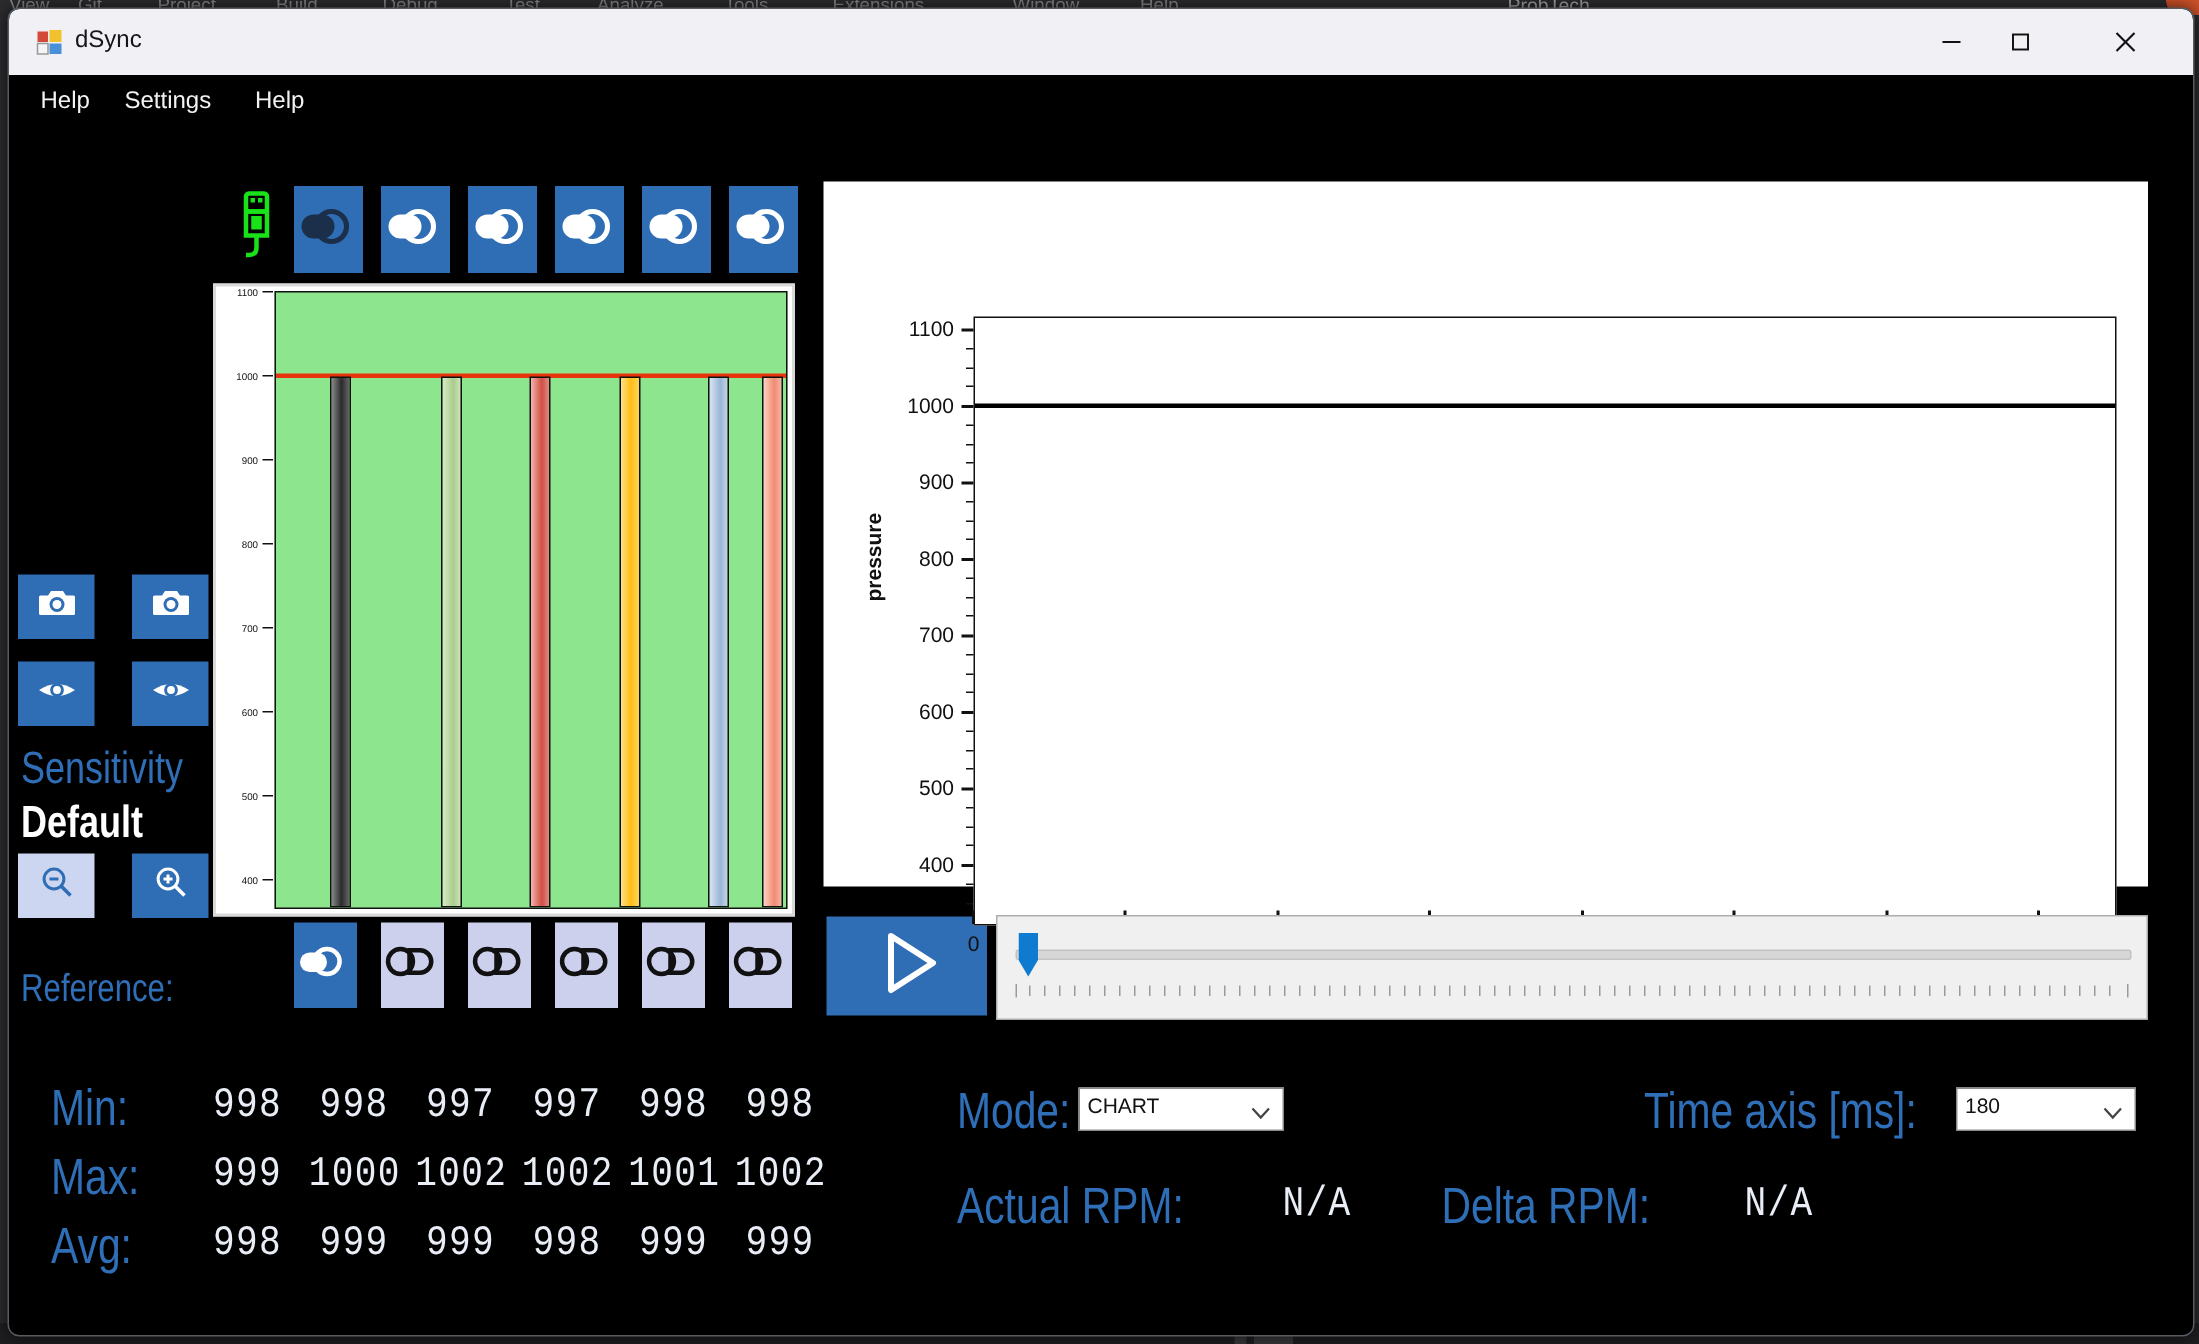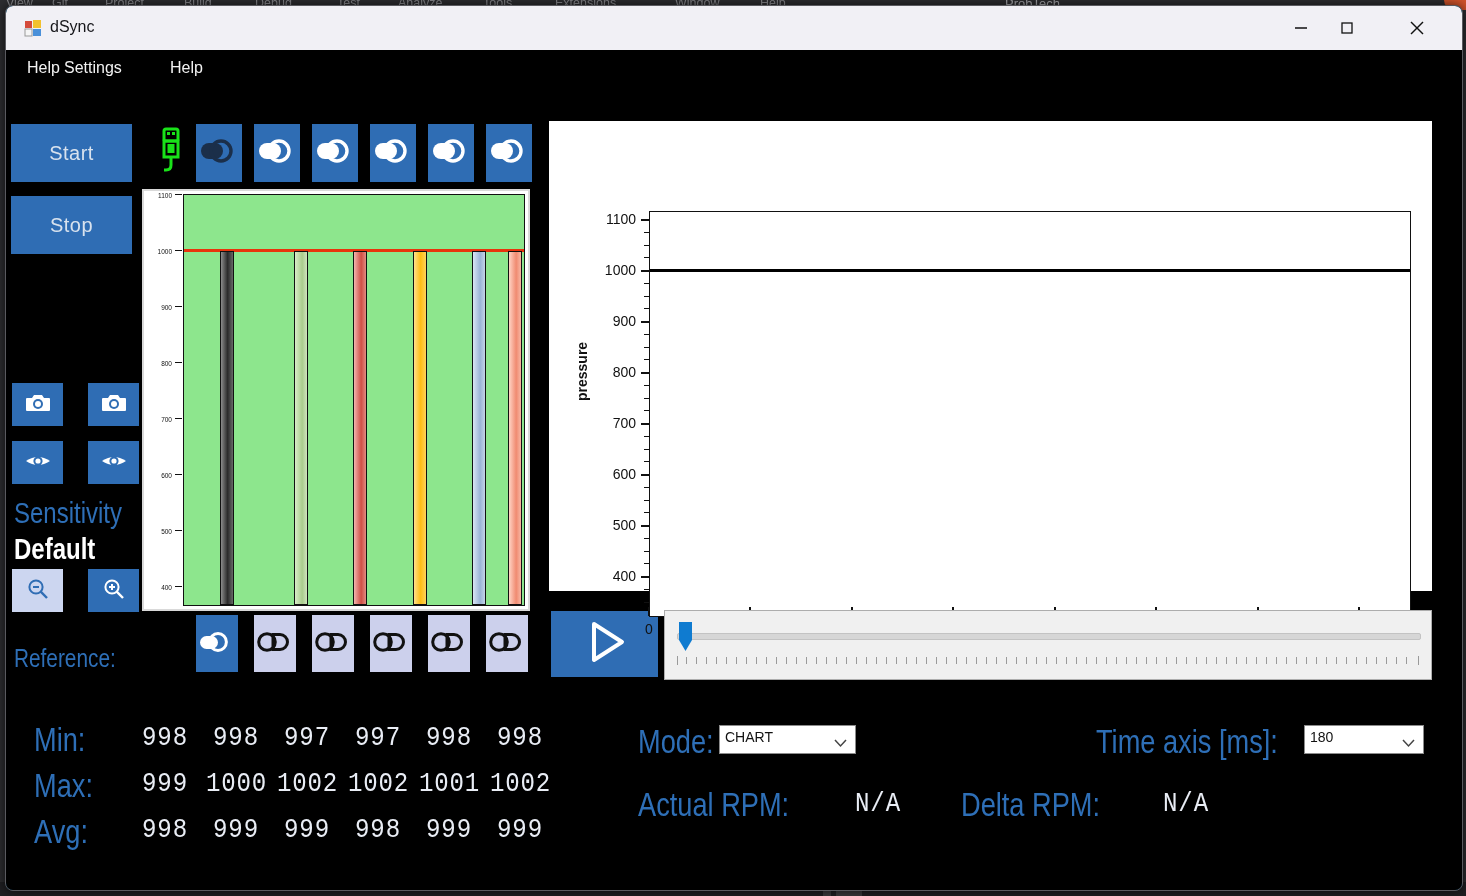--- a/index.html
+++ b/index.html
@@ -144,32 +144,26 @@
         <svg width="20" height="20" viewBox="0 0 20 20">
             <line x1="4" y1="4" x2="16" y2="16" stroke="#111" stroke-width="1.4"></line>
             <line x1="16" y1="4" x2="4" y2="16" stroke="#111" stroke-width="1.4"></line>
           </svg>
       </span>
     </div>
   </div>
 
   <div id="menubar">
     <span class="menu-item" style="left:21px">Help</span>
-    <span class="menu-item" style="left:58px">Settings</span>
+    <span class="menu-item" style="left:77px">Settings</span>
     <span class="menu-item" style="left:164px">Help</span>
   </div>
 
   <div id="client">
 
-    <div class="bigbtn" style="left:5px;top:36px;width:121px;height:58px;">
-      <span>Start</span>
-    </div>
-    <div class="bigbtn" style="left:5px;top:108px;width:121px;height:58px;">
-      <span>Stop</span>
-    </div>
 
     <div style="position:absolute;left:150px;top:37px;width:30px;height:53px;">
       <svg width="30" height="53" viewBox="0 0 30 53">
         <g fill="none" stroke="#19e219" stroke-width="3">
           <rect x="8" y="4" width="14" height="12" rx="2"></rect>
           <rect x="8" y="16" width="14" height="16"></rect>
           <path d="M15 32 v8 q0 5 -5 5 h-2"></path>
         </g>
         <rect x="11" y="7" width="3" height="3" fill="#19e219"></rect>
         <rect x="16" y="7" width="3" height="3" fill="#19e219"></rect>

